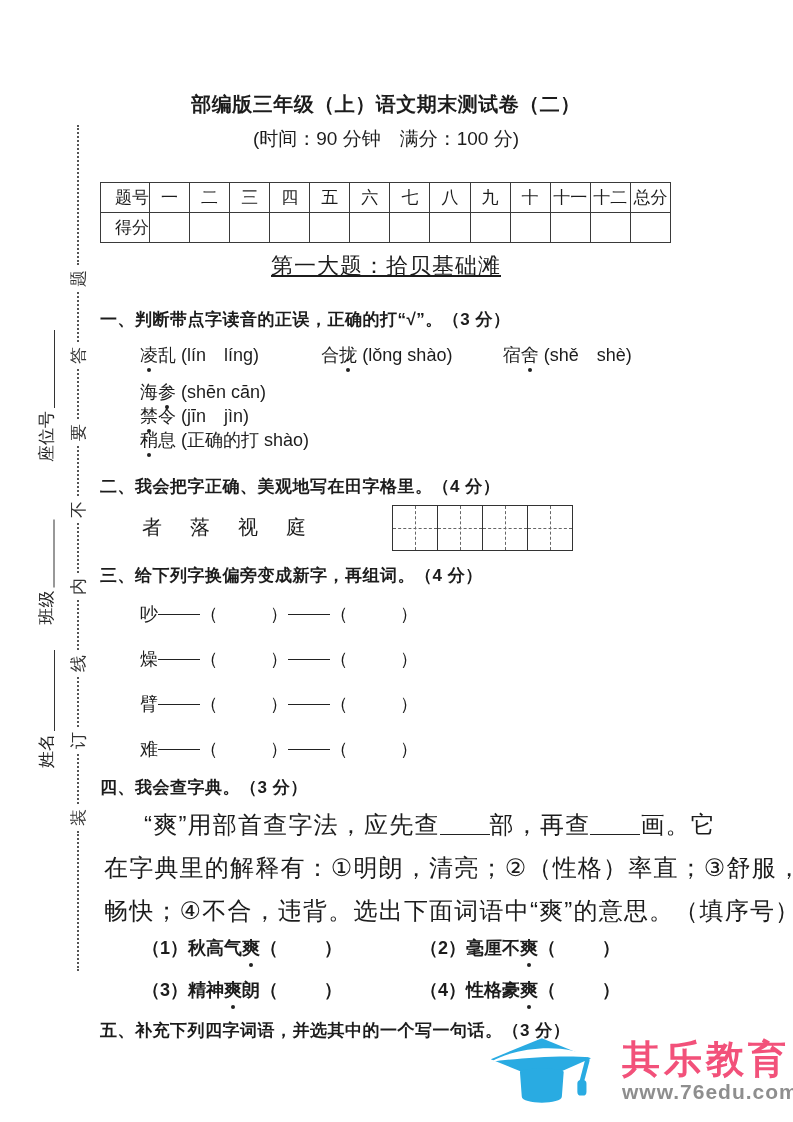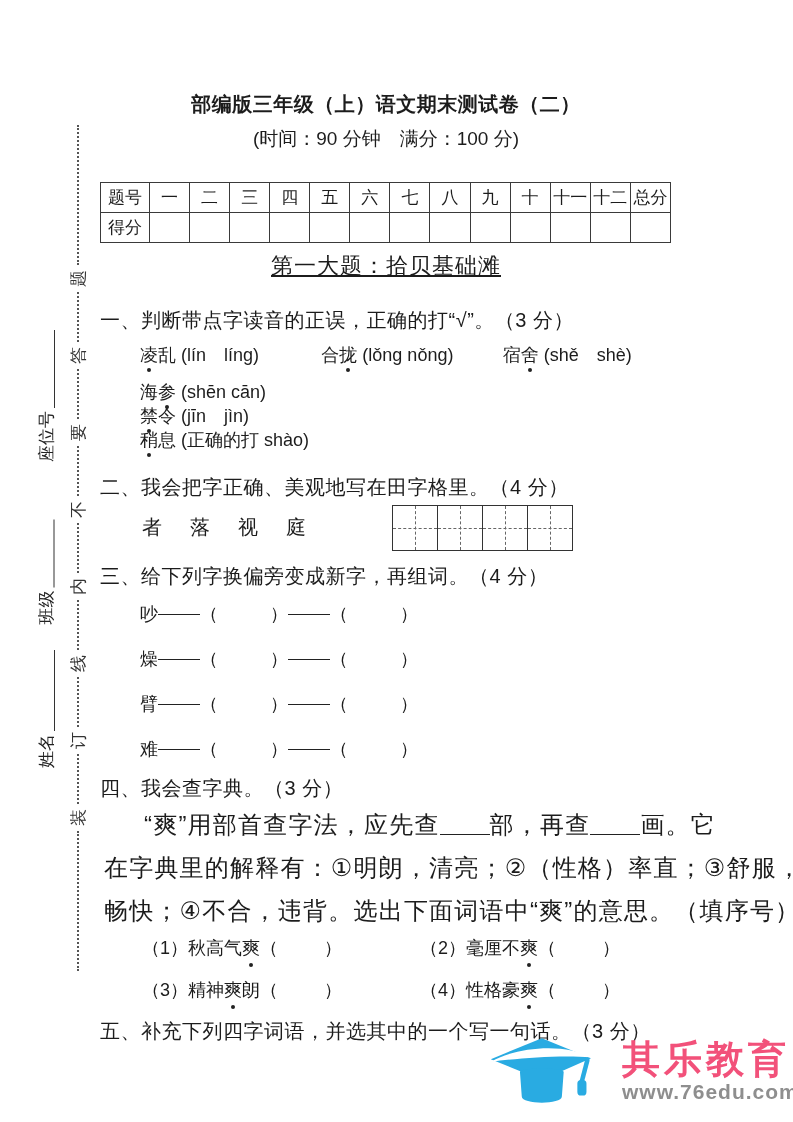--- a/index.html
+++ b/index.html
@@ -28,24 +28,24 @@
   .sf-class{left:-6px;top:561px;width:105px;}
   .sf-name{left:-12px;top:698px;width:118px;}
 
   
   .main{position:absolute;left:100px;top:0;width:572px;}
   .doc-title{margin-top:90px;font-size:20px;line-height:28px;font-weight:700;text-align:center;letter-spacing:.5px;}
   .doc-subtitle{margin-top:8px;font-size:19px;line-height:26px;text-align:center;}
 
   table.score{margin-top:30px;width:571px;border-collapse:collapse;table-layout:fixed;font-size:17px;}
   table.score td{border:1px solid #3a3a3a;height:29px;text-align:center;padding:0;overflow:hidden;}
-  table.score td.first{width:48px;}
+  table.score td.first{width:48px;text-align:right;}
 
   .sec-heading{margin-top:10px;font-size:22px;line-height:26px;text-align:center;letter-spacing:1px;text-decoration:underline;}
-  .q-title{font-size:20px;line-height:26px;font-weight:400;letter-spacing:.5px;}
+  .q-title{font-size:17px;line-height:26px;font-weight:700;letter-spacing:.5px;}
   .mt-q1{margin-top:28px;}
   .mt-q2{margin-top:22px;}
   .mt-q3{margin-top:12px;}
   .mt-q4{margin-top:4px;}
   .mt-q5{margin-top:14px;}
 
   .q1-row{display:flex;padding-left:40px;font-size:18px;line-height:24px;}
   .q1-row.r1{margin-top:10px;gap:12px;}
   .q1-row.r2{margin-top:13px;flex-direction:column;}
   .q1-item{width:182px;white-space:nowrap;}
@@ -67,21 +67,21 @@
   .blank{display:inline-block;border-bottom:1.5px solid #222;height:2px;vertical-align:-2px;}
   .w42{width:42px;}
   .w50{width:50px;}
   .pgap{display:inline-block;width:52px;}
   .pgap-sm{display:inline-block;width:46px;}
 
   .q4-para{margin-top:2px;font-size:24px;line-height:43px;letter-spacing:1.2px;padding-left:4px;}
   .q4-line{white-space:nowrap;}
   .q4-line .indent{display:inline-block;width:40px;}
 
-  .q4-grid{margin-top:2px;display:grid;grid-template-columns:278px auto;row-gap:14px;padding-left:42px;font-size:18px;}
+  .q4-grid{margin-top:2px;display:grid;grid-template-columns:278px auto;row-gap:14px;padding-left:42px;font-size:18px;font-weight:bold;}
   .q4-item{white-space:nowrap;height:28px;line-height:28px;}
 
   
   .footer{position:absolute;left:482px;top:1030px;display:flex;align-items:center;gap:20px;}
   .cap-icon{width:116px;height:82px;flex:0 0 auto;}
   .brand-box{margin-left:4px;display:flex;flex-direction:column;align-items:flex-start;}
   .brand-name{font-size:38px;font-weight:700;letter-spacing:4px;line-height:40px;}
   .brand-url{font-size:21px;font-weight:700;letter-spacing:1px;line-height:24px;margin-top:1px;}
 </style>
 </head>
@@ -162,21 +162,21 @@
         <td></td>
       </tr>
     </tbody>
       </table>
 
     <div class="sec-heading">第一大题：拾贝基础滩</div>
 
     <div class="q-title mt-q1">一、判断带点字读音的正误，正确的打“√”。（3 分）</div>
     <div class="q1-row r1">
       <span class="q1-item"><span></span><span class="du">凌</span><span>乱</span>&nbsp;<span>(lín　líng)</span></span>
-      <span class="q1-item"><span>合</span><span class="du">拢</span><span></span>&nbsp;<span>(lǒng nǒng)</span></span>
+      <span class="q1-item"><span>合</span><span class="du">拢</span><span></span>&nbsp;<span>(lǒng shào)</span></span>
       <span class="q1-item"><span>宿</span><span class="du">舍</span><span></span>&nbsp;<span>(shě　shè)</span></span>
     </div>
     <div class="q1-row r2">
       <span class="q1-item"><span>海</span><span class="du">参</span><span></span>&nbsp;<span>(shēn cān)</span></span>
       <span class="q1-item"><span></span><span class="du">禁</span><span>令</span>&nbsp;<span>(jīn　jìn)</span></span>
       <span class="q1-item"><span></span><span class="du">稍</span><span>息</span>&nbsp;<span>(正确的打 shào)</span></span>
     </div>
 
     <div class="q-title mt-q2">二、我会把字正确、美观地写在田字格里。（4 分）</div>
     <div class="q2-row">

